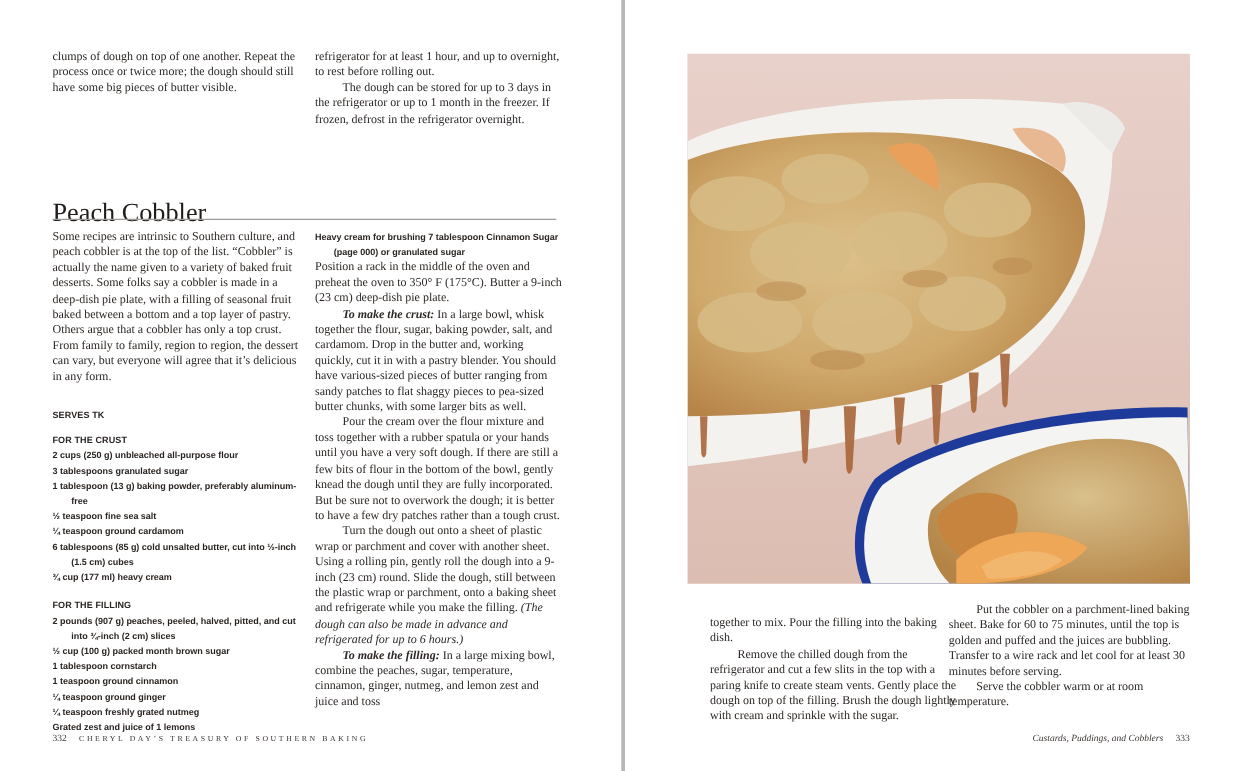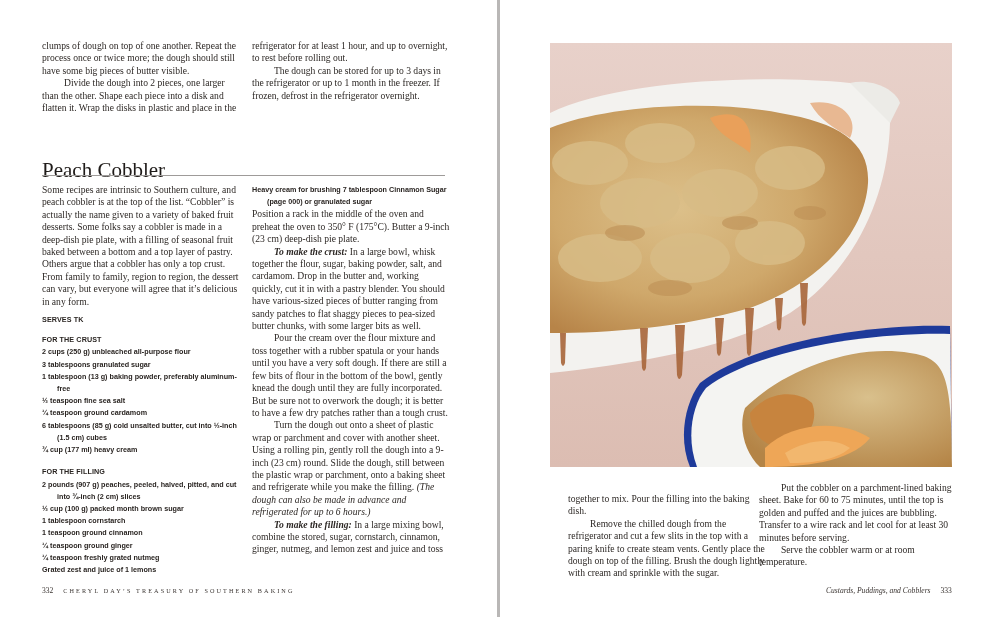--- a/index.html
+++ b/index.html
@@ -49,33 +49,32 @@
   }
   .photo svg { display: block; }
 </style>
 </head>
 <body>
 
 <div class="page page-left">
 
   <div class="col serif" style="left:42px; top:40px; width:198px;">
     <p>clumps of dough on top of one another. Repeat the process once or twice more; the dough should still have some big pieces of butter visible.</p>
-    <p class="indent">Divide the dough into 2 pieces, one larger than the other. Shape each piece into a disk and flatten it. Wrap the disks in plastic and place in the</p>
   </div>
   <div class="col serif" style="left:252px; top:40px; width:198px;">
     <p>refrigerator for at least 1 hour, and up to overnight, to rest before rolling out.</p>
     <p class="indent">The dough can be stored for up to 3 days in the refrigerator or up to 1 month in the freezer. If frozen, defrost in the refrigerator overnight.</p>
   </div>
 
   <h1 class="title">Peach Cobbler</h1>
   <div class="rule"></div>
 
   <div class="col" style="left:42px; top:184px; width:198px;">
     <p class="serif">Some recipes are intrinsic to Southern culture, and peach cobbler is at the top of the list. “Cobbler” is actually the name given to a variety of baked fruit desserts. Some folks say a cobbler is made in a deep-dish pie plate, with a filling of seasonal fruit baked between a bottom and a top layer of pastry. Others argue that a cobbler has only a top crust. From family to family, region to region, the dessert can vary, but everyone will agree that it’s delicious in any form.</p>
-    <p class="sans sect lbl" style="margin-top:6px;">SERVES TK</p>
+    <p class="sans sect lbl" style="margin-top:18px;">SERVES TK</p>
 
     <p class="sans lbl" style="margin-top:8px;">FOR THE CRUST</p>
     <div>
       <p class="sans hang">2 cups (250 g) unbleached all-purpose flour</p>
       <p class="sans hang">3 tablespoons granulated sugar</p>
       <p class="sans hang">1 tablespoon (13 g) baking powder, preferably aluminum-free</p>
       <p class="sans hang">½ teaspoon fine sea salt</p>
       <p class="sans hang">¼ teaspoon ground cardamom</p>
       <p class="sans hang">6 tablespoons (85 g) cold unsalted butter, cut into ½-inch (1.5 cm) cubes</p>
       <p class="sans hang">¾ cup (177 ml) heavy cream</p>
@@ -93,21 +92,21 @@
     </div>
   </div>
 
   <div class="col" style="left:252px; top:184px; width:198px;">
     <p class="sans hang" style="width:190px;">Heavy cream for brushing 7 tablespoon Cinnamon Sugar (page 000) or granulated sugar</p>
     <div class="serif" style="margin-top:0;">
       <p>Position a rack in the middle of the oven and preheat the oven to 350° F (175°C). Butter a 9-inch (23 cm) deep-dish pie plate.</p>
       <p class="indent"><i style="font-weight:bold;">To make the crust:</i><span> In a large bowl, whisk together the flour, sugar, baking powder, salt, and cardamom. Drop in the butter and, working quickly, cut it in with a pastry blender. You should have various-sized pieces of butter ranging from sandy patches to flat shaggy pieces to pea-sized butter chunks, with some larger bits as well.</span></p>
       <p class="indent">Pour the cream over the flour mixture and toss together with a rubber spatula or your hands until you have a very soft dough. If there are still a few bits of flour in the bottom of the bowl, gently knead the dough until they are fully incorporated. But be sure not to overwork the dough; it is better to have a few dry patches rather than a tough crust.</p>
       <p class="indent"><span>Turn the dough out onto a sheet of plastic wrap or parchment and cover with another sheet. Using a rolling pin, gently roll the dough into a 9-inch (23 cm) round. Slide the dough, still between the plastic wrap or parchment, onto a baking sheet and refrigerate while you make the filling. </span><i>(The dough can also be made in advance and refrigerated for up to 6 hours.)</i></p>
-      <p class="indent"><i style="font-weight:bold;">To make the filling:</i><span> In a large mixing bowl, combine the stored, sugar, cornstarch, cinnamon, ginger, nutmeg, and lemon zest and juice and toss</span></p>
+      <p class="indent"><i style="font-weight:bold;">To make the filling:</i><span> In a large mixing bowl, combine the peaches, sugar, temperature, cinnamon, ginger, nutmeg, and lemon zest and juice and toss</span></p>
     </div>
   </div>
 
   <div class="footer-left">
     <span class="pn">332</span>
     <span class="bt">Cheryl Day’s Treasury of Southern Baking</span>
   </div>
 </div>
 
 <div class="spine"></div>

